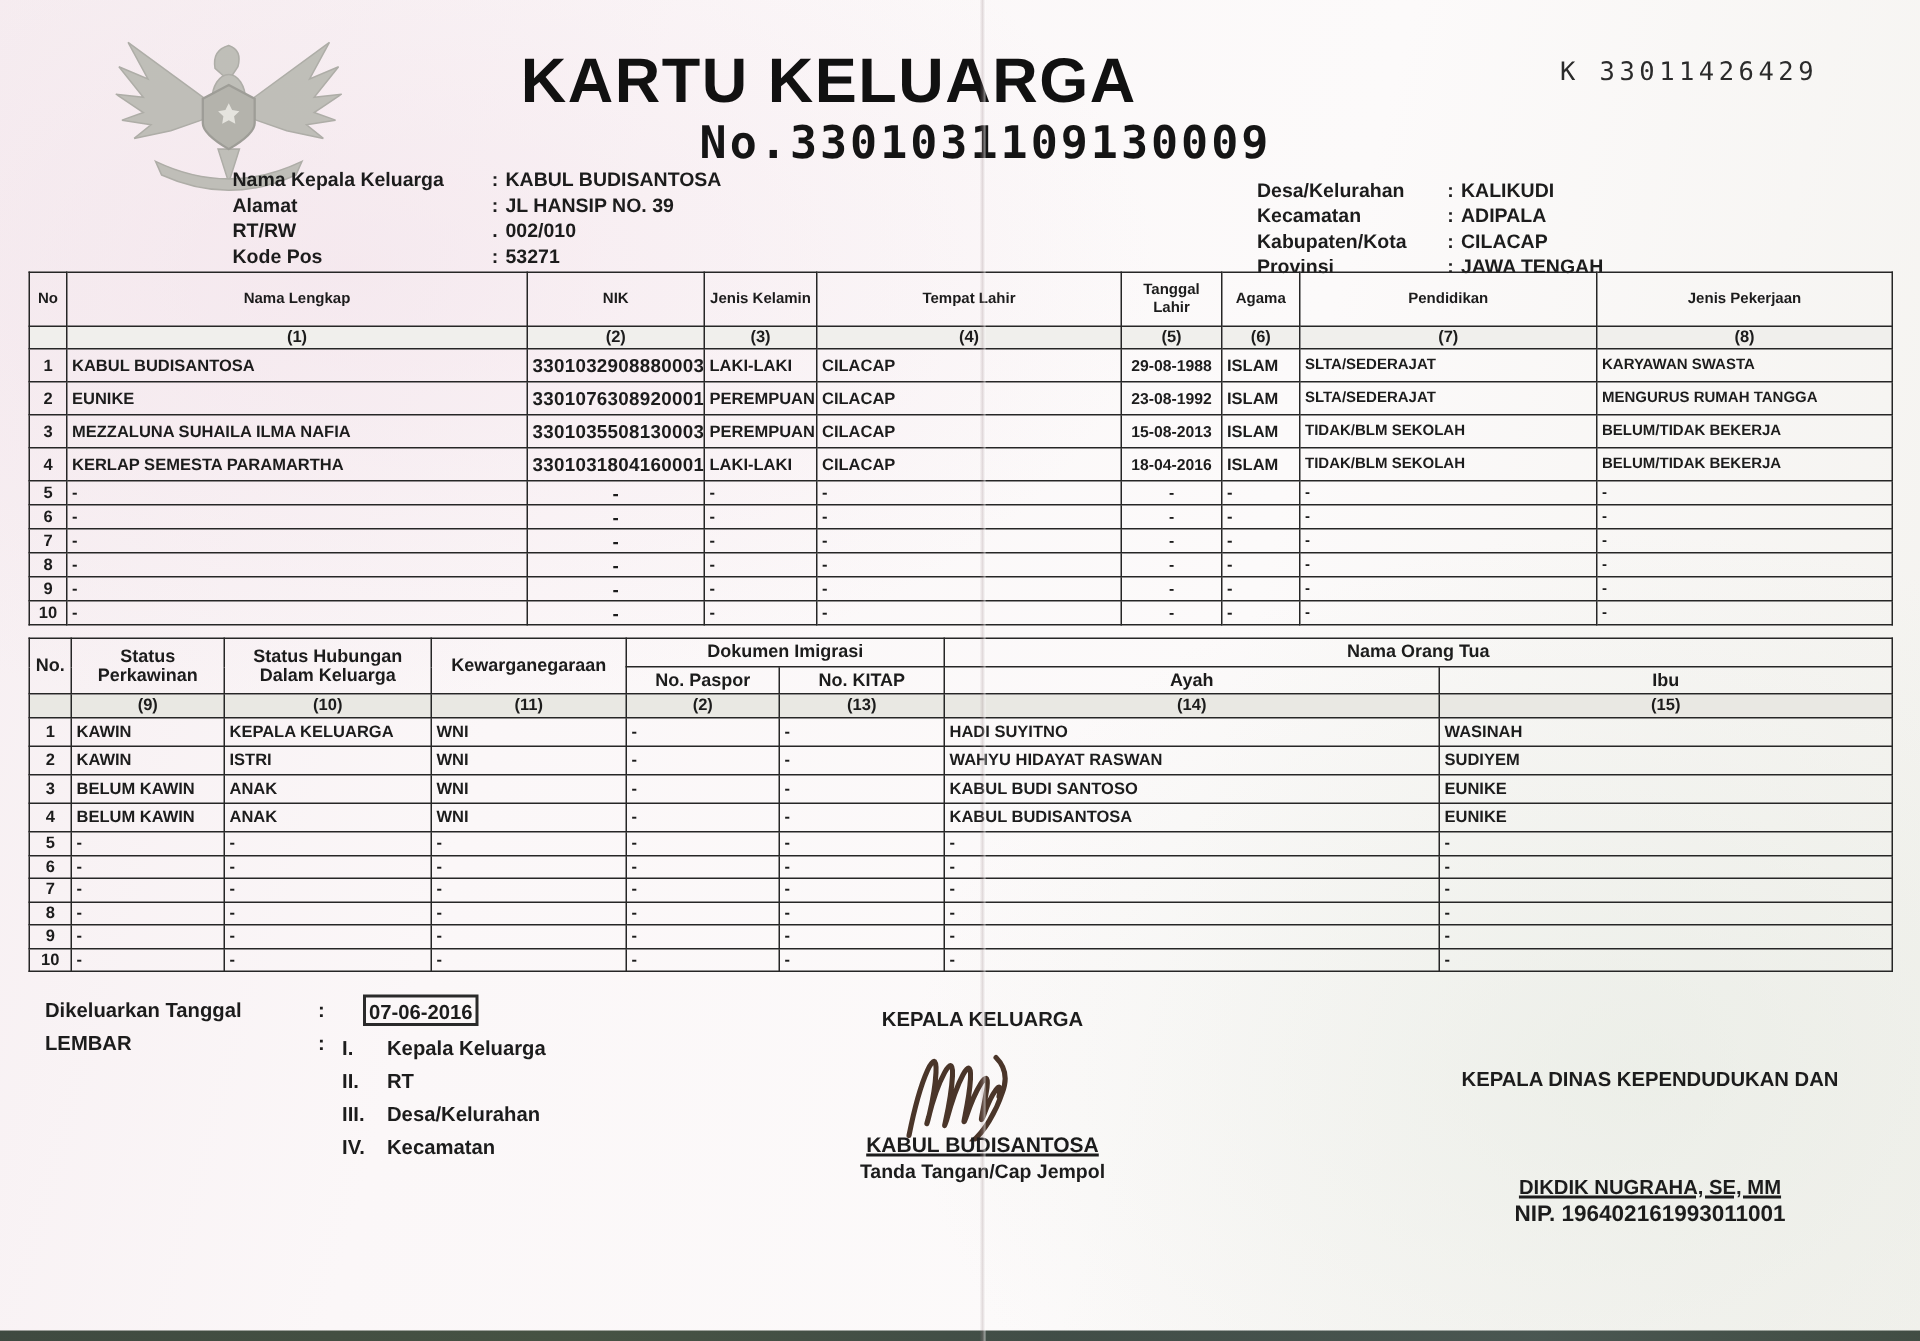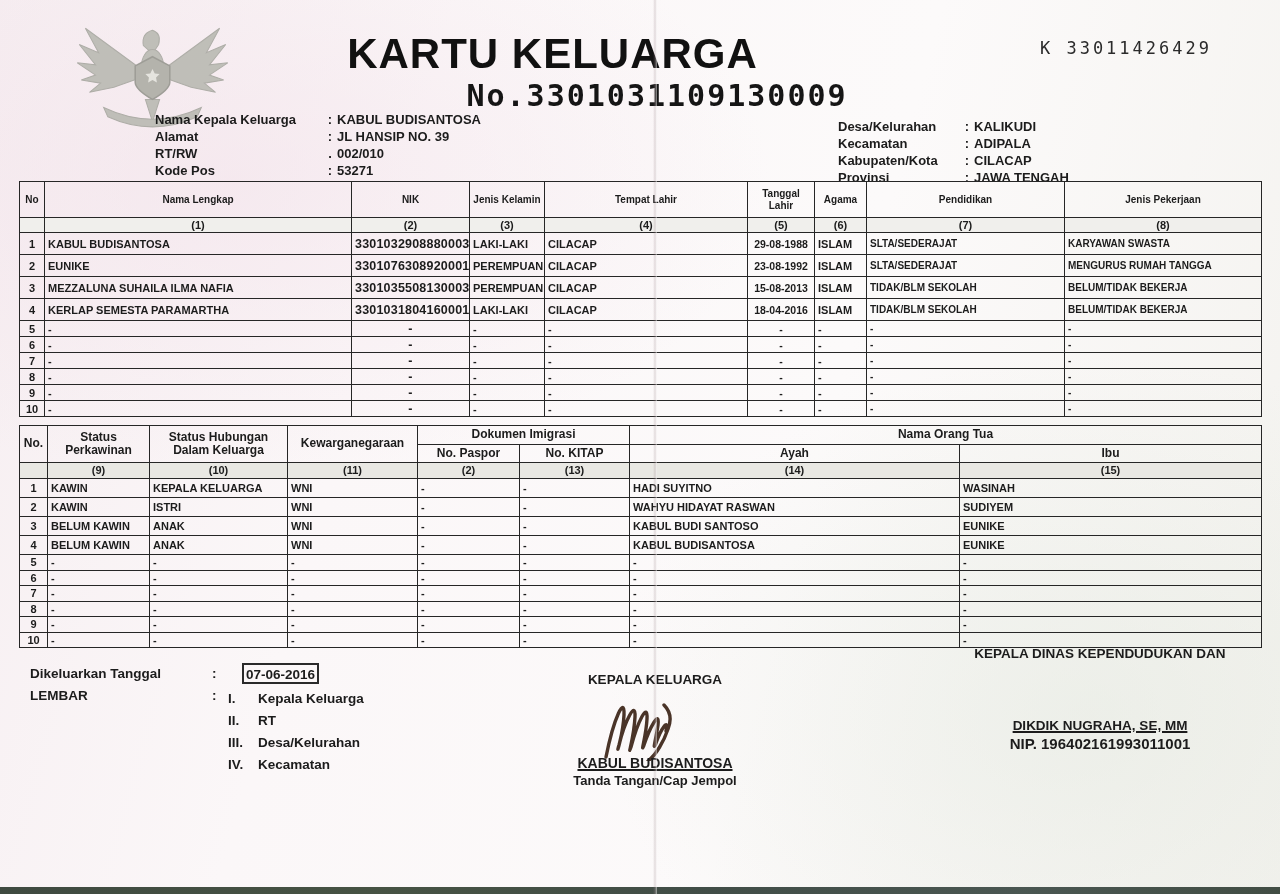--- a/index.html
+++ b/index.html
@@ -90,21 +90,21 @@
   .lembar .colon { width:16px; }
   .lembar-items .li { display:flex; line-height:22px; }
   .lembar-items .num { width:30px; }
 
   .sig-block { position:absolute; left:535px; top:672px; width:240px; text-align:center; font-weight:700; }
   .sig-block .sb-title { font-size:13.5px; }
   .sig-svg { display:block; margin:2px auto -6px auto; }
   .sig-name { font-size:14px; text-decoration:underline; text-decoration-thickness:1.5px; }
   .sig-caption { font-size:13px; margin-top:2px; }
 
-  .official-block { position:absolute; left:950px; top:646px; width:300px; text-align:center; font-weight:700; }
+  .official-block { position:absolute; left:950px; top:712px; width:300px; text-align:center; font-weight:700; }
   .official-block .ob-title { font-size:13.5px; line-height:16px; }
   .official-name { font-size:13.5px; margin-top:56px; text-decoration:underline; text-decoration-thickness:1.5px; }
   .official-nip { font-size:15px; margin-top:2px; }
 </style>
 </head>
 <body>
 
 <div class="edge-top"></div>
 <div class="edge-bottom"></div>
 

